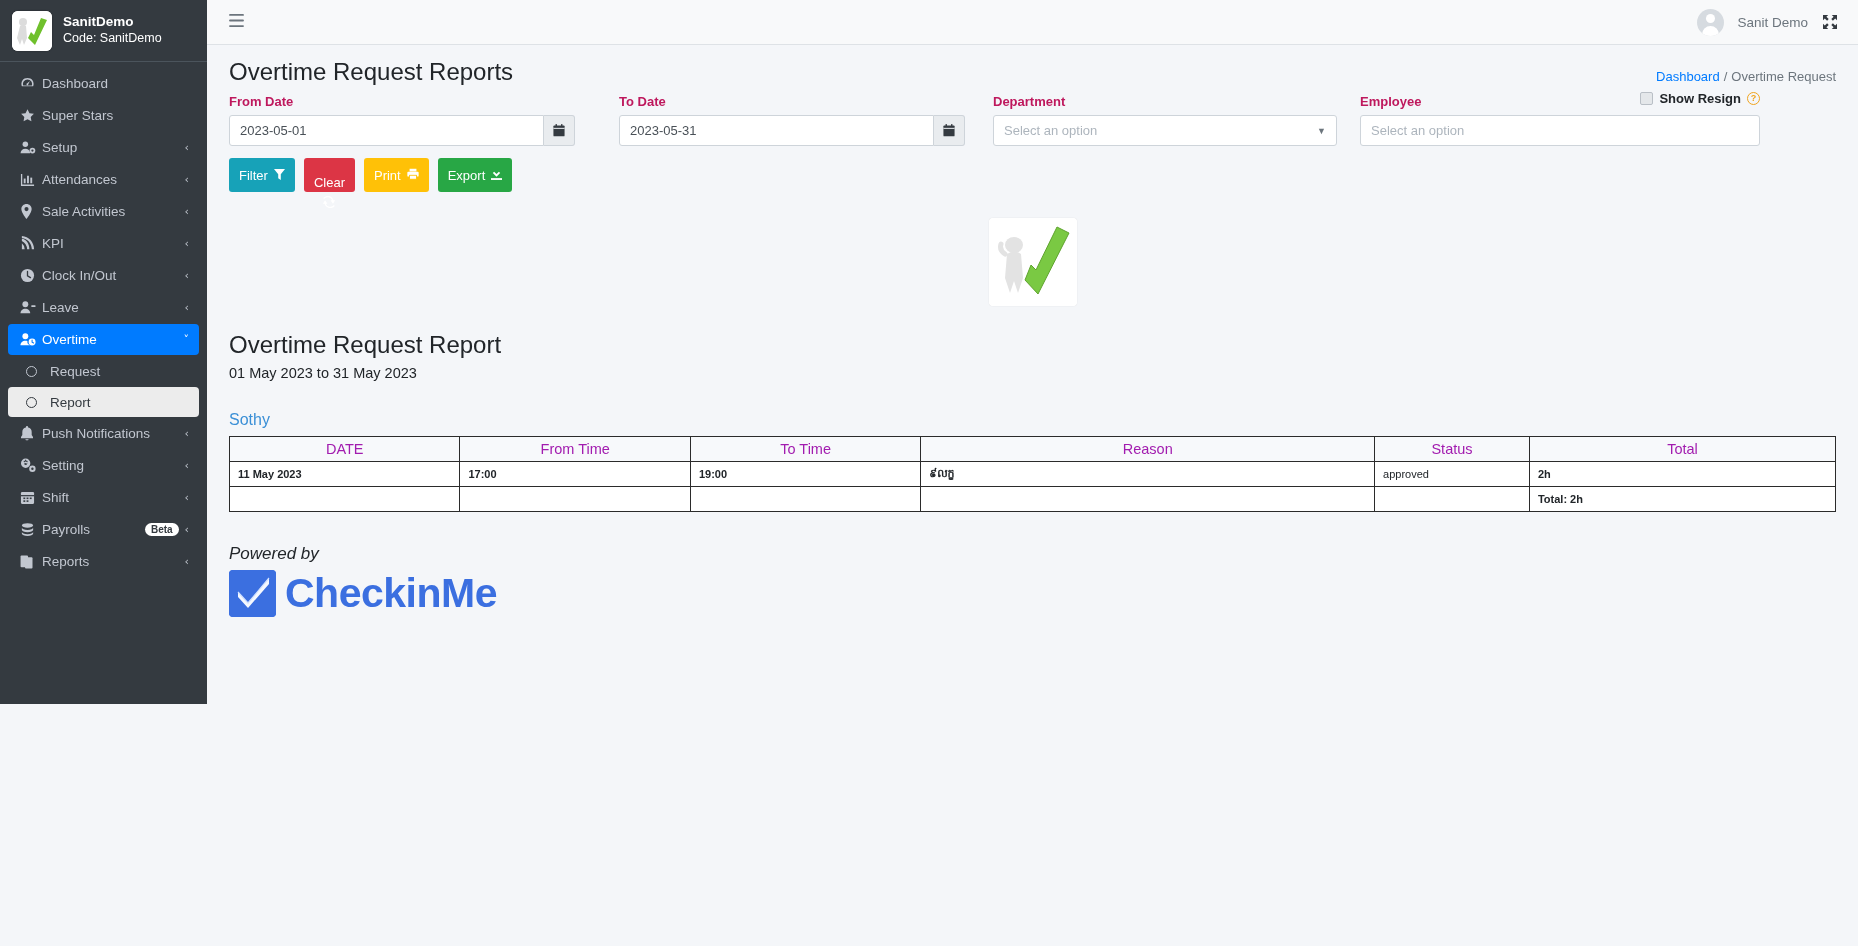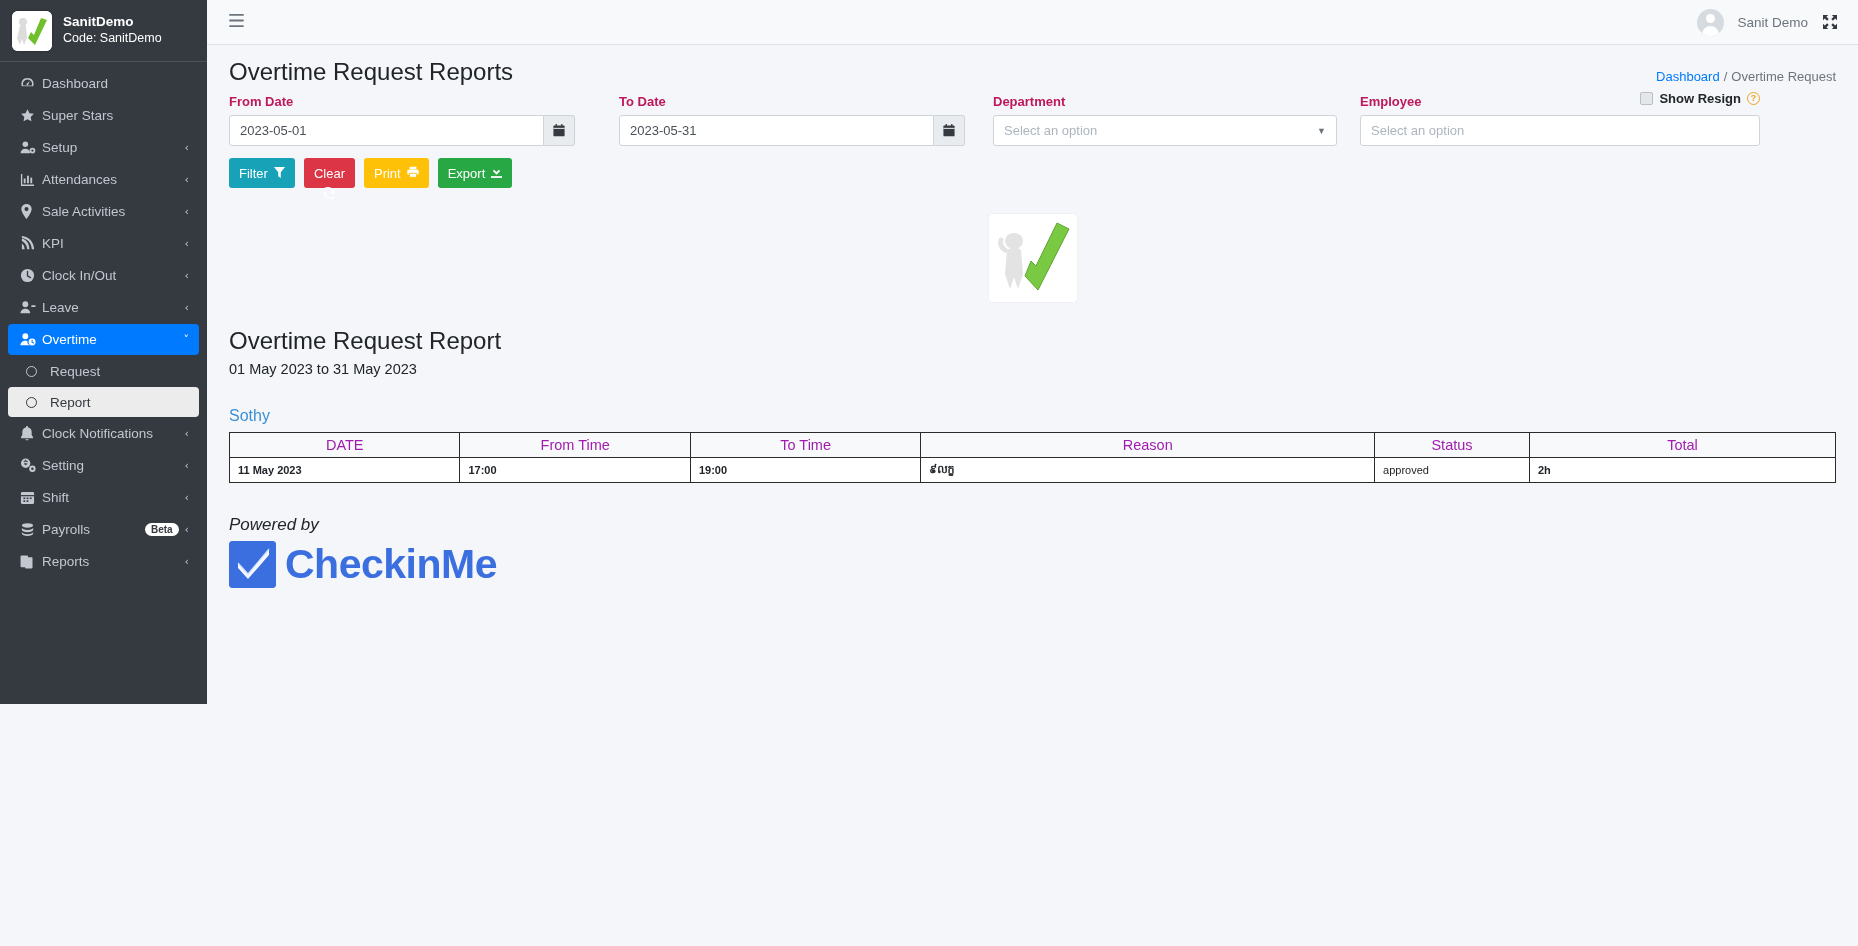--- a/index.html
+++ b/index.html
@@ -196,21 +196,21 @@
     border: 1.3px solid #f0a41e; color: #f0a41e;
     font-size: 9px; line-height: 11px; text-align: center;
     font-weight: bold; cursor: pointer;
   }
 
   
   .btnrow { display: flex; gap: 9px; padding: 12px 22px 0 22px; }
   .btn {
     height: 30px; border: none; border-radius: 3px;
     color: #fff; font-size: 13px;
-    padding: 8px 10px; cursor: pointer;
+    padding: 17px 10px; cursor: pointer;
     display: inline-flex; align-items: center; gap: 6px;
     font-family: "Liberation Sans", sans-serif;
   }
   .btn.filter { background: #17a2b8; }
   .btn.clear  { background: #dc3545; flex-direction: column; }
   .btn.print  { background: #ffc107; color: #fff; }
   .btn.export { background: #28a745; }
 
   
   .report { padding: 26px 22px 0 22px; }
@@ -400,21 +400,21 @@
         </span>
       <span class="lbl">Report</span>
     </div>
 
     <div class="nav-item">
       <span class="ico">
         <svg width="14" height="15" viewBox="0 0 14 16" fill="currentColor">
             <path d="M7 0a1.2 1.2 0 0 0-1.2 1.2v.5A5 5 0 0 0 2 6.5v3L.6 11.8V13h12.8v-1.2L12 9.5v-3a5 5 0 0 0-3.8-4.8v-.5A1.2 1.2 0 0 0 7 0zM5.2 14a1.9 1.9 0 0 0 3.6 0z"></path>
           </svg>
       </span>
-      <span class="lbl">Clock Notifications</span>
+      <span class="lbl">Push Notifications</span>
       <span class="caret">‹</span>
     </div>
 
     <div class="nav-item">
       <span class="ico">
         <svg width="16" height="15" viewBox="0 0 17 16" fill="currentColor">
             <path d="M6 1.2l.8 1.6 1.7.3-1.2 1.3.3 1.8-1.6-.8-1.6.8.3-1.8L3.5 3.1l1.7-.3zM6 .6A5 5 0 1 0 6 10.6 5 5 0 0 0 6 .6zm0 3.2a1.8 1.8 0 1 1 0 3.6 1.8 1.8 0 0 1 0-3.6z"></path>
             <circle cx="13.2" cy="11.4" r="3.4"></circle>
             <circle cx="13.2" cy="11.4" r="1.3" fill="#343a40"></circle>
           </svg>
@@ -628,20 +628,28 @@
       </thead>
       <tbody>
         <tr>
           <td>11 May 2023</td>
           <td>17:00</td>
           <td>19:00</td>
           <td class="khmer">៩លក្ខ</td>
           <td class="normal">approved</td>
           <td>2h</td>
         </tr>
+        <tr>
+          <td class="blank"></td>
+          <td class="blank"></td>
+          <td class="blank"></td>
+          <td class="blank"></td>
+          <td class="blank"></td>
+          <td class="grand">Total: 2h</td>
+        </tr>
       </tbody>
     </table>
 
     <div class="powered">
       <div class="powered-txt">Powered by</div>
       <div class="cim-logo">
         <span class="cim-mark">
           <svg viewBox="0 0 47 47" width="47" height="47">
             <rect width="47" height="47" rx="3" fill="#3b6fe0"></rect>
             <path d="M9 22 L19 33 L40 8 L40 14 L19 38 L9 27 Z" fill="#ffffff" opacity=".95"></path>

